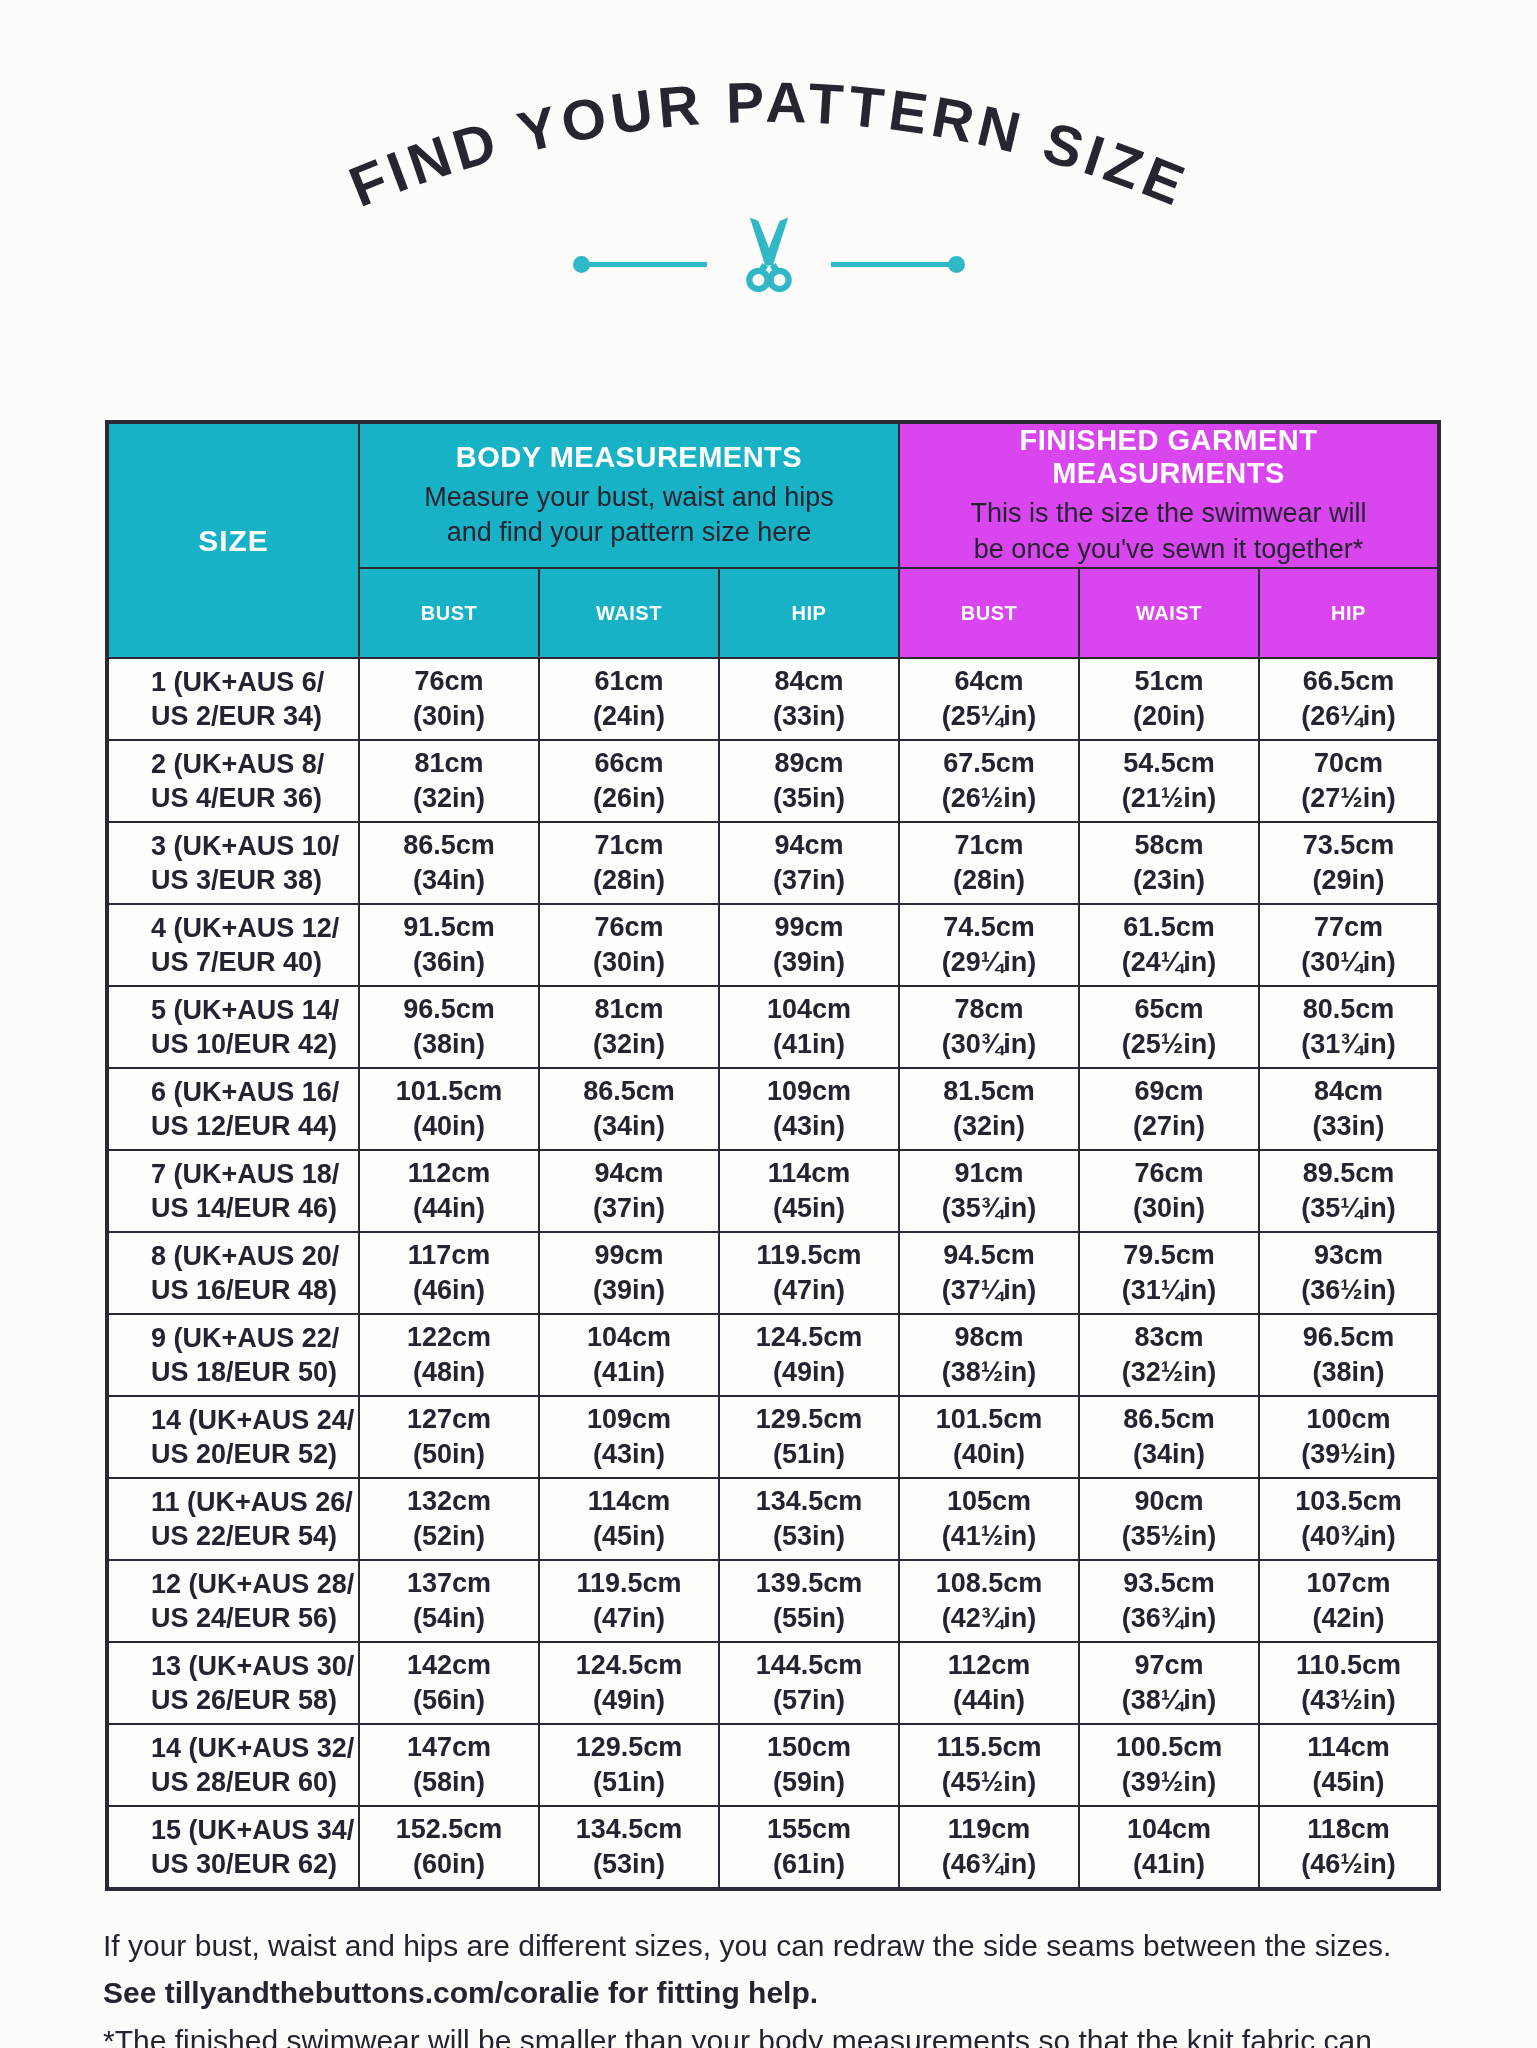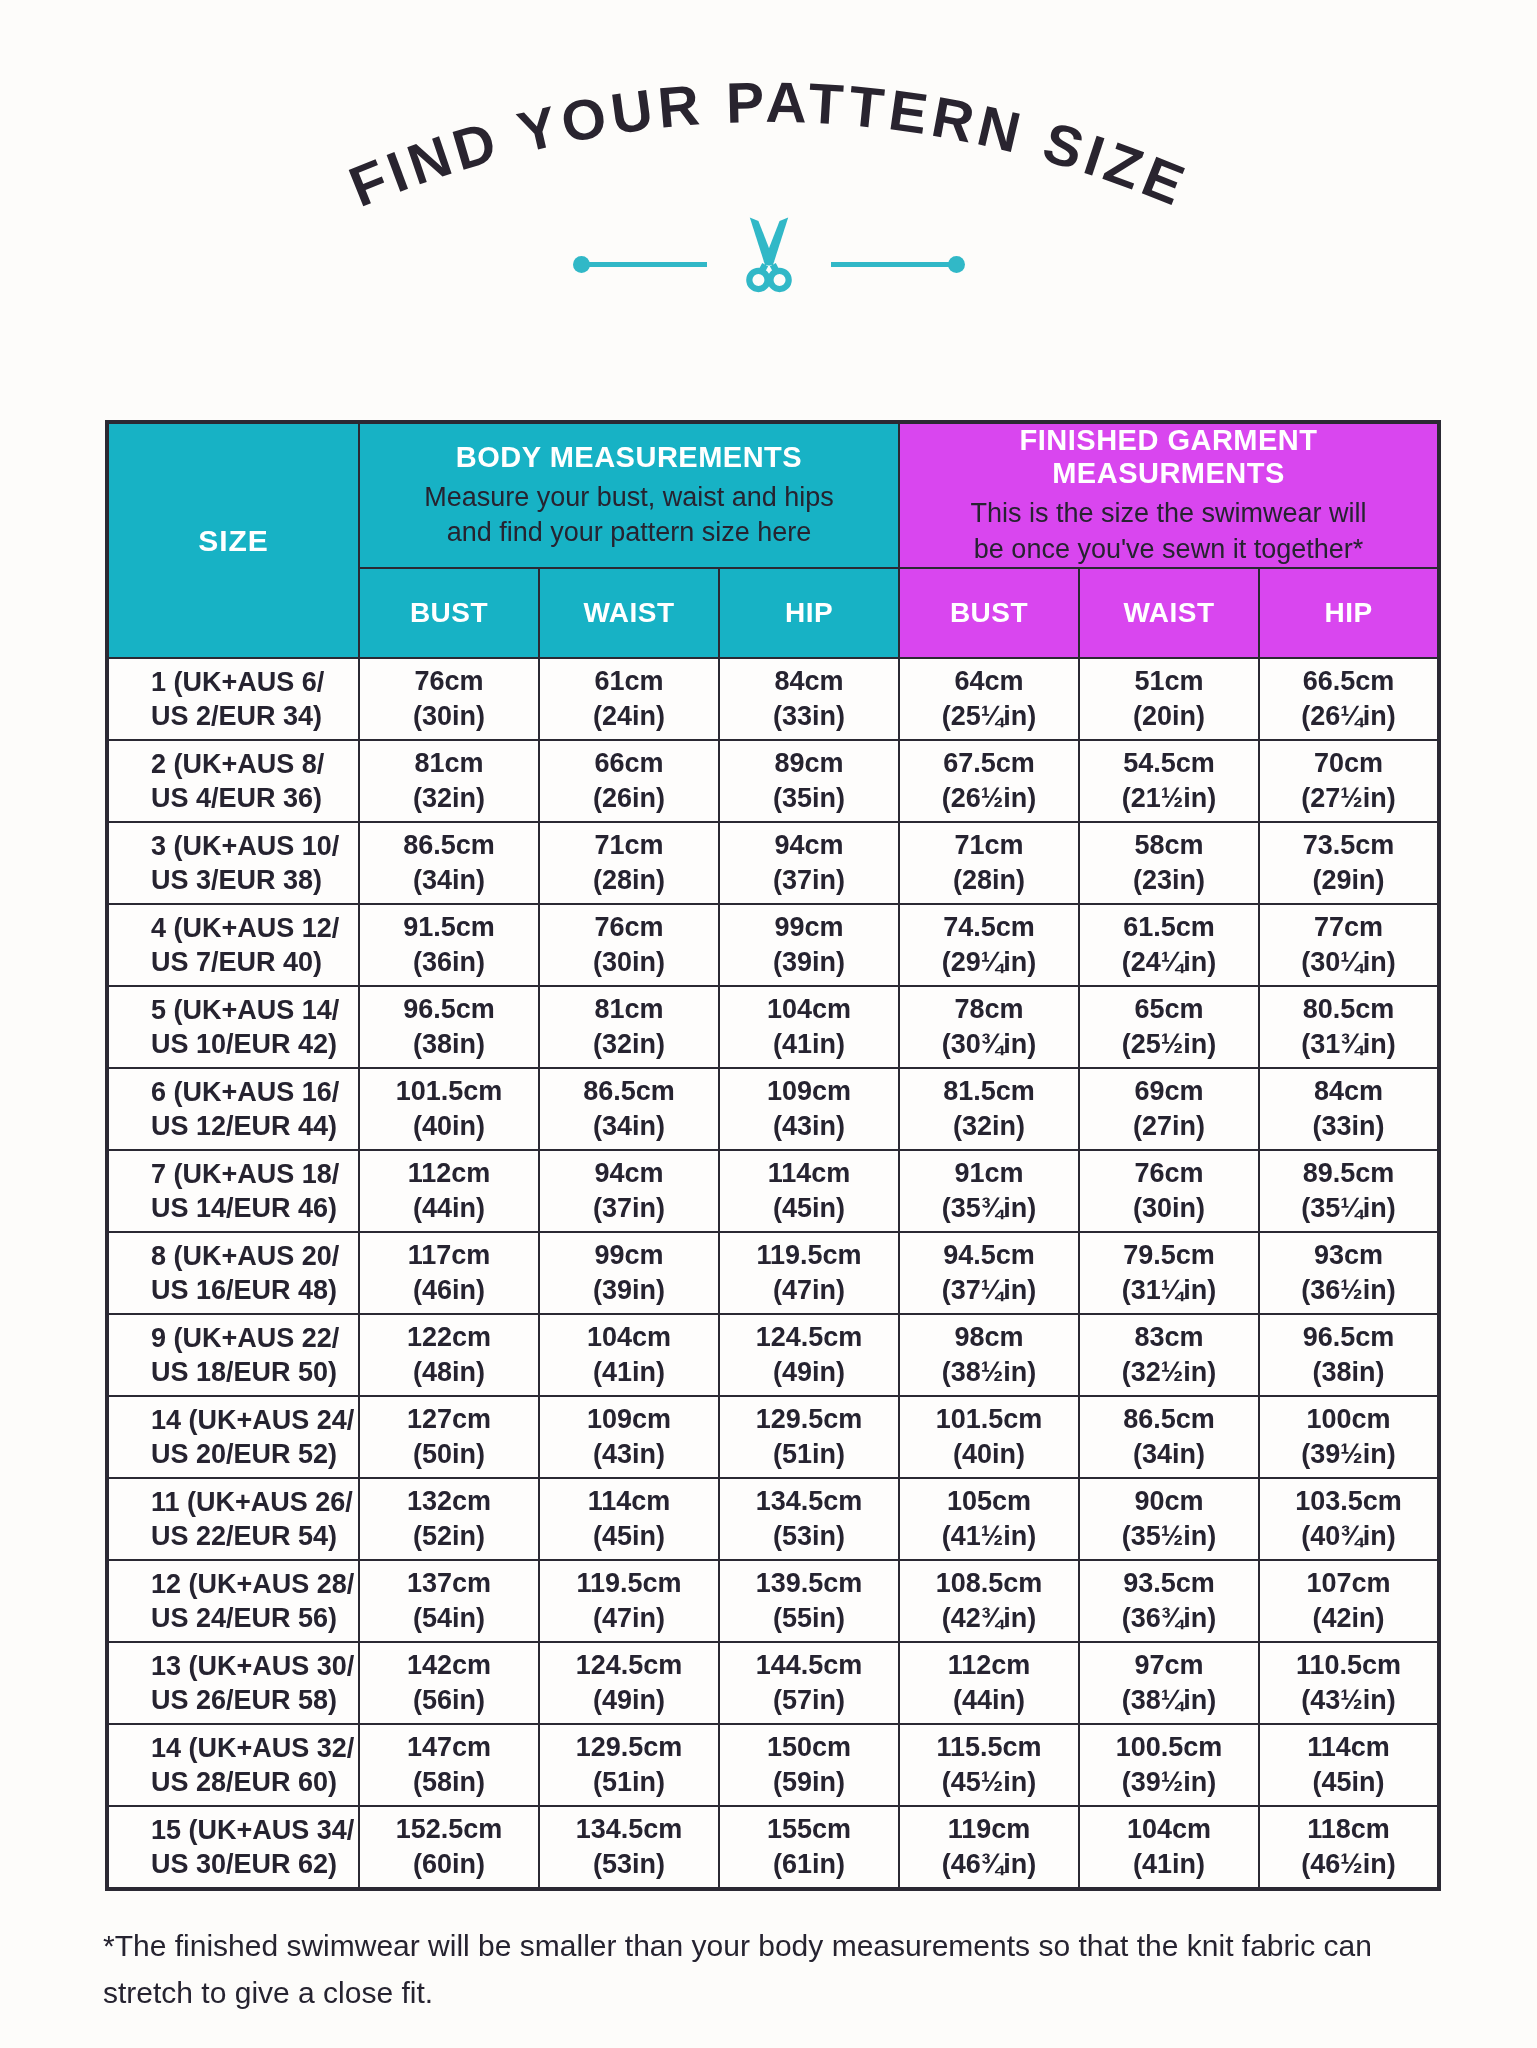--- a/index.html
+++ b/index.html
@@ -56,21 +56,21 @@
     display:block; color:#262330; font-weight:500; font-size:27px;
     line-height:1.32; white-space:pre-line;
   }
 
   .size-head {
     color:#fff; font-weight:700; font-size:30px; letter-spacing:1px;
     text-align:center; padding-left:44px; vertical-align:middle;
   }
 
   .sub-header { height:88px; text-align:center; vertical-align:middle; }
-  .sub-header span { color:#ffffff; font-weight:700; font-size:28px; letter-spacing:0.5px; }
+  .sub-header span { color:#ffffff; font-weight:700; font-size:20px; letter-spacing:0.5px; }
 
   .size-table tbody td { height:80px; background:#fefdfc; vertical-align:middle; }
   td.size-cell { text-align:left; padding-left:14px; }
   .size-cell .l1 { display:block; font-weight:700; font-size:27px; line-height:1.28;margin-left:28px; }
   .size-cell .l2 { display:block; font-weight:700; font-size:27px; line-height:1.28; padding-left:28px; }
   td.data-cell { text-align:center; }
   .data-cell .cm, .data-cell .in { display:block; font-weight:600; font-size:27px; line-height:1.3; }
 
   
   .footnotes {
@@ -595,14 +595,15 @@
           <td class="data-cell">
             <span class="cm">118cm</span>
             <span class="in">(46½in)</span>
           </td>
         </tr>
       </tbody>
   </table>
 </div>
 
 <div class="footnotes">
+  <p><span>If your bust, waist and hips are different sizes, you can redraw the side seams between the sizes. </span><span class="bold">See tillyandthebuttons.com/coralie for fitting help.</span></p>
   <p>*The finished swimwear will be smaller than your body measurements so that the knit fabric can stretch to give a close fit.</p>
 </div>
 
 </body></html>

